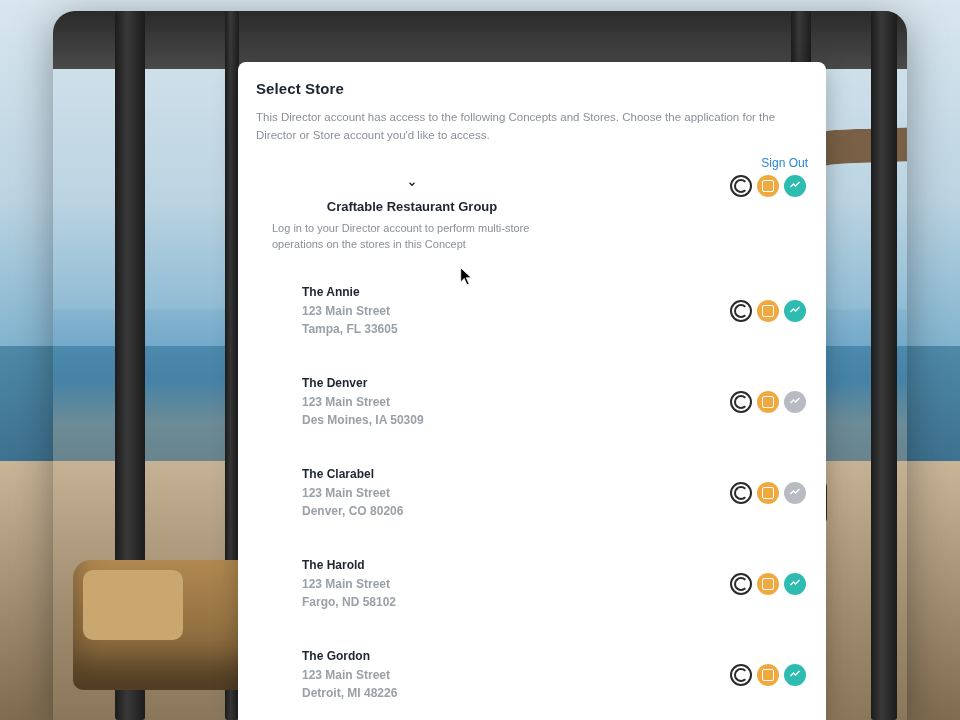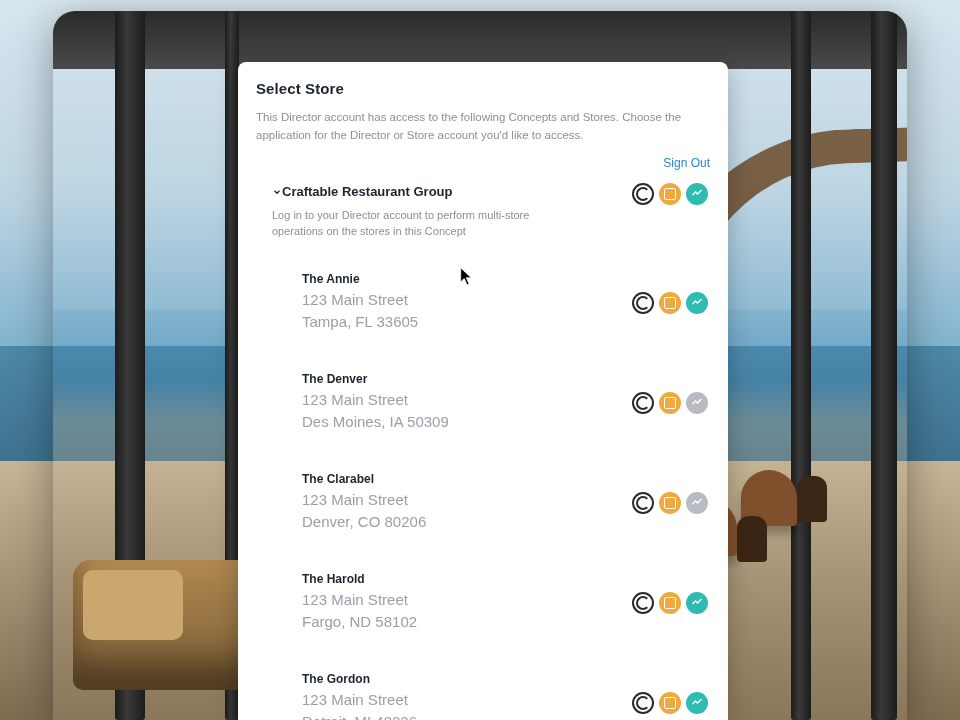--- a/index.html
+++ b/index.html
@@ -64,63 +64,63 @@
 
   
   .window {
     position:absolute; left:53px; top:11px; right:53px; bottom:0;
     border-radius:22px 22px 0 0; overflow:hidden;
     box-shadow:0 8px 40px rgba(0,0,0,.35);
   }
 
   
   .modal {
-    position:absolute; left:238px; top:62px; width:490px; bottom:0;
+    position:absolute; left:238px; top:62px; width:588px; bottom:0;
     background:#ffffff; border-radius:8px 8px 0 0;
     box-shadow:0 6px 24px rgba(0,0,0,.25);
     display:flex; flex-direction:column; overflow:hidden;
   }
   .modal-inner{ padding:18px 18px 0 18px; overflow:hidden; }
   .modal h1{ font-size:15px; font-weight:700; color:#1e2530; margin-bottom:12px; letter-spacing:.1px;}
   .modal p.desc{ font-size:11.5px; line-height:1.55; color:#8a8f98; margin-bottom:8px;}
-  .signout-row{ text-align:right; margin-bottom:12px;}
+  .signout-row{ text-align:right; margin-bottom:4px;}
   .signout{ color:#2a85d0; font-size:12px; text-decoration:none; cursor:pointer;}
   .search{
     display:flex; align-items:center; width:100%; height:30px;
     border:1px solid #e3e6ea; border-radius:5px; padding:0 10px; margin-bottom:20px;
     background:#fff;
   }
   .search svg{flex-shrink:0;}
   .search input{
     border:none; outline:none; width:100%; margin-left:8px;
     font-size:12px; color:#6b7280;
   }
   .search input::placeholder{color:#b1b6bc;}
 
   .group-row{ padding:0 0 4px 16px; }
   .group-header{ display:flex; align-items:flex-start; justify-content:space-between; }
-  .group-title-wrap{ display:flex; align-items:center; cursor:pointer;}
+  .group-title-wrap{ display:flex; align-items:center; gap:6px; cursor:pointer;flex-direction:column;}
   .group-title{ font-size:13px; font-weight:700; color:#1e2530;}
   .chev{ display:inline-block; transform:rotate(0deg);}
   .group-sub{ font-size:11px; color:#8a8f98; line-height:1.5; margin-top:6px; max-width:280px;}
   .icon-cluster{ display:flex; gap:5px; align-items:center; padding-right:2px;}
   .ic{ width:22px; height:22px; border-radius:50%; display:flex; align-items:center; justify-content:center;}
   .ic.c{ background:#fff; border:2px solid #2b2b2b;}
   .ic.c::after{content:"";width:10px;height:10px;border:2px solid #2b2b2b;border-radius:50%;border-right-color:transparent;}
   .ic.o{ background:#f0a93f;}
   .ic.o::after{content:"";width:10px;height:10px;border:1.5px solid #fff;border-radius:2px;}
   .ic.t{ background:#2fbcb0;}
   .ic.t.off{ background:#b8bcc2;}
   .ic.t svg{display:block;}
 
   .store-list{ margin-top:22px; }
   .store{ padding:10px 0 10px 30px; display:flex; justify-content:space-between; align-items:center; cursor:pointer;}
   .store + .store{ margin-top:18px;}
   .store-info .name{ font-size:12px; font-weight:700; color:#1e2530; margin-bottom:3px;}
-  .store-info .addr{ font-size:15px; color:#9aa0a8; line-height:1.5;}
+  .store-info .addr{ font-size:12px; color:#9aa0a8; line-height:1.5;font-weight:bold;}
 
   
   .cursor{
     position:absolute; left:460px; top:267px; width:14px; height:20px; pointer-events:none;
   }
 </style>
 </head>
 <body>
 
 <div class="bg-sky"></div>

